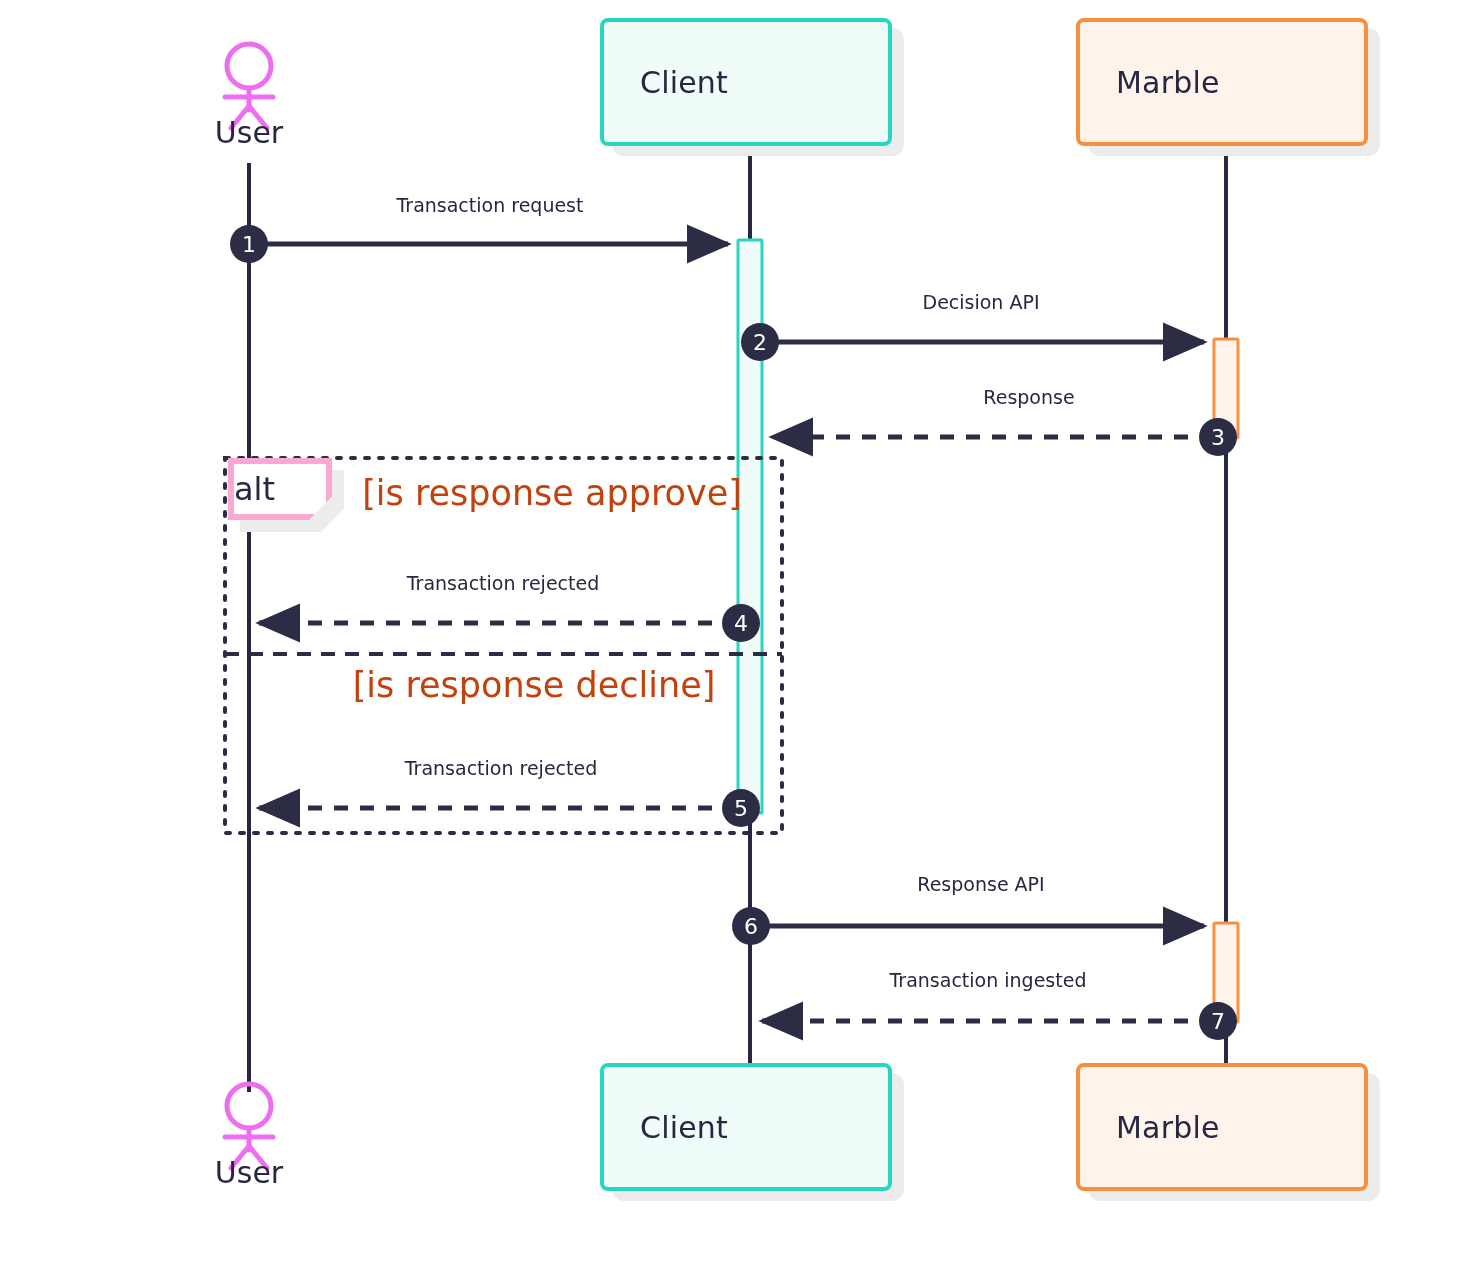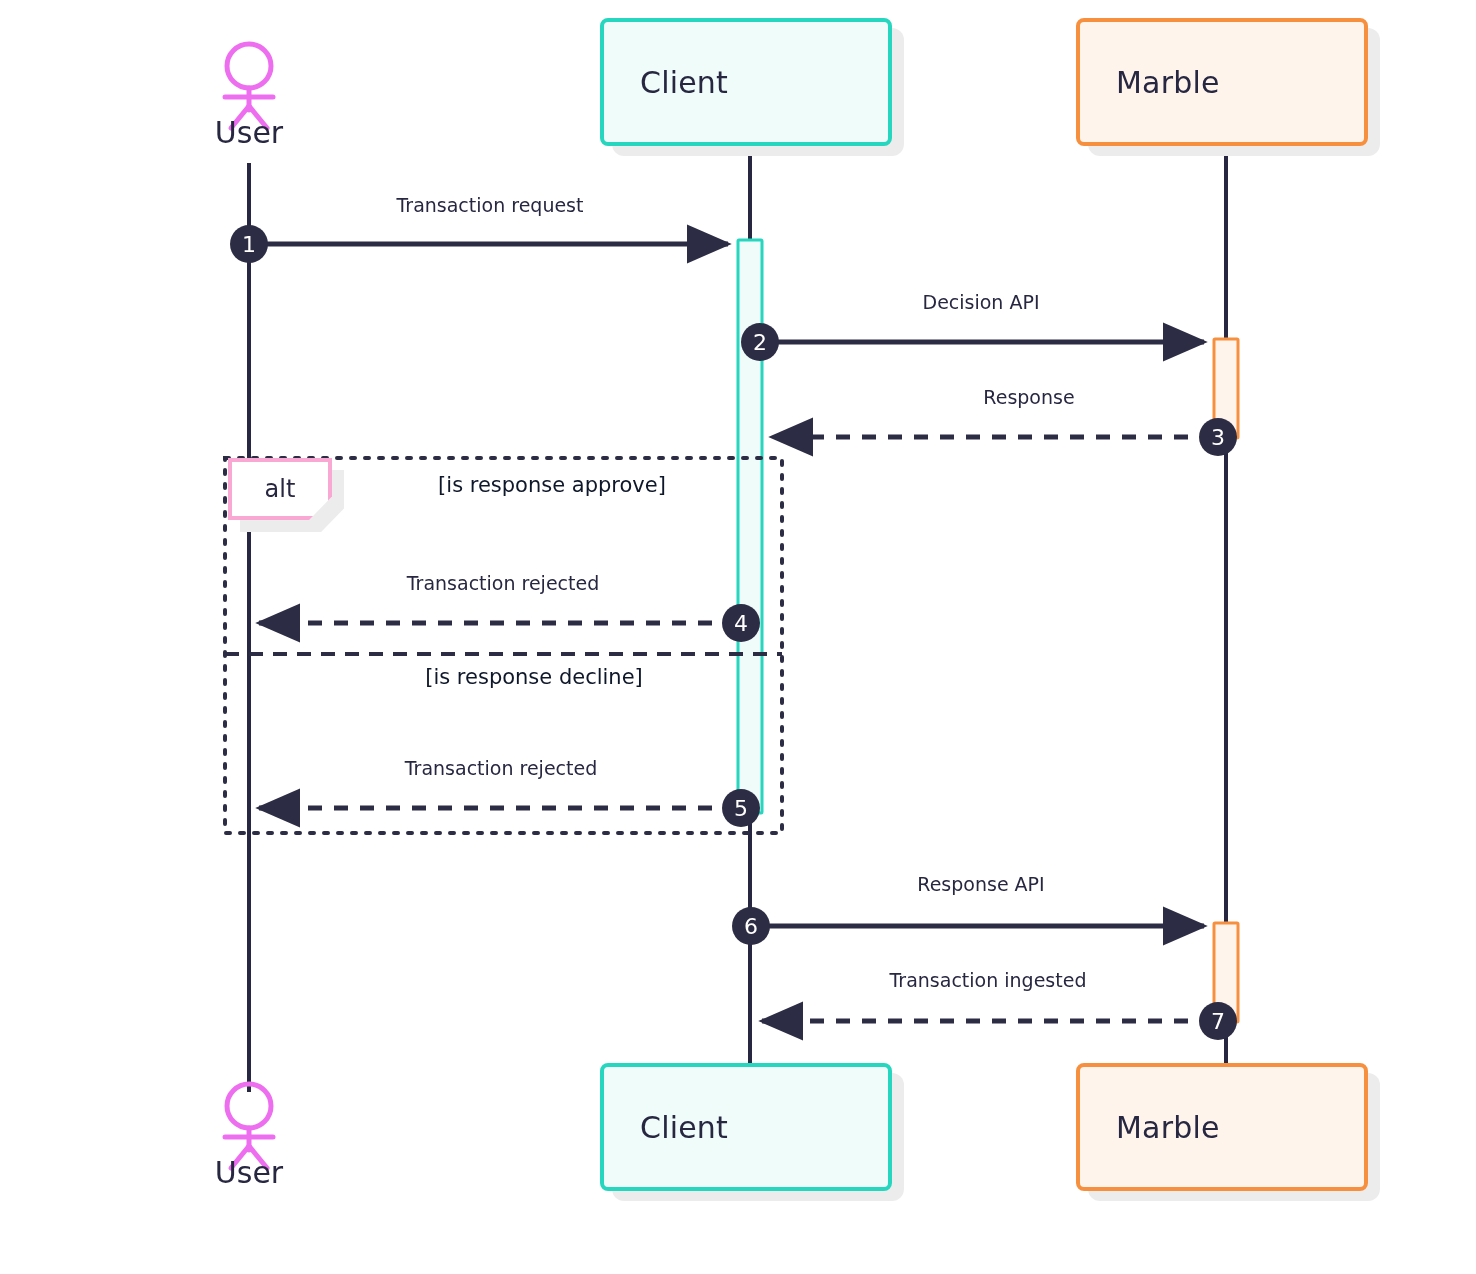--- a/index.html
+++ b/index.html
@@ -62,38 +62,38 @@
     color: #ffffff;
     font-size: 22px;
     display: flex;
     align-items: center;
     justify-content: center;
     transform: translate(-50%, -50%);
   }
   .alt-tag {
     position: absolute;
     background: #ffffff;
-    border: 4px solid #f9a8d4;
-    font-size: 24px;
+    border: 6px solid #f9a8d4;
+    font-size: 32px;
     color: #272742;
     display: flex;
     align-items: center;
-    justify-content: center;
+    justify-content: flex-start;
     box-sizing: border-box;
     clip-path: polygon(0 0, 100% 0, 100% 62%, 78% 100%, 0 100%);
   }
   .alt-tag-shadow {
     position: absolute;
     background: #ececec;
     clip-path: polygon(0 0, 100% 0, 100% 62%, 78% 100%, 0 100%);
   }
   .alt-cond {
     position: absolute;
-    font-size: 21px;
-    color: #0f172a;
+    font-size: 35px;
+    color: #c2410c;
     white-space: nowrap;
     transform: translateX(-50%);
   }
 </style>
 </head>
 <body>
 
 <svg id="diagram" viewBox="0 0 1476 1274">
   <defs>
     <marker id="arrowSolid" viewBox="0 0 12 12" refX="11" refY="6" markerWidth="9" markerHeight="9" orient="auto-start-reverse">

